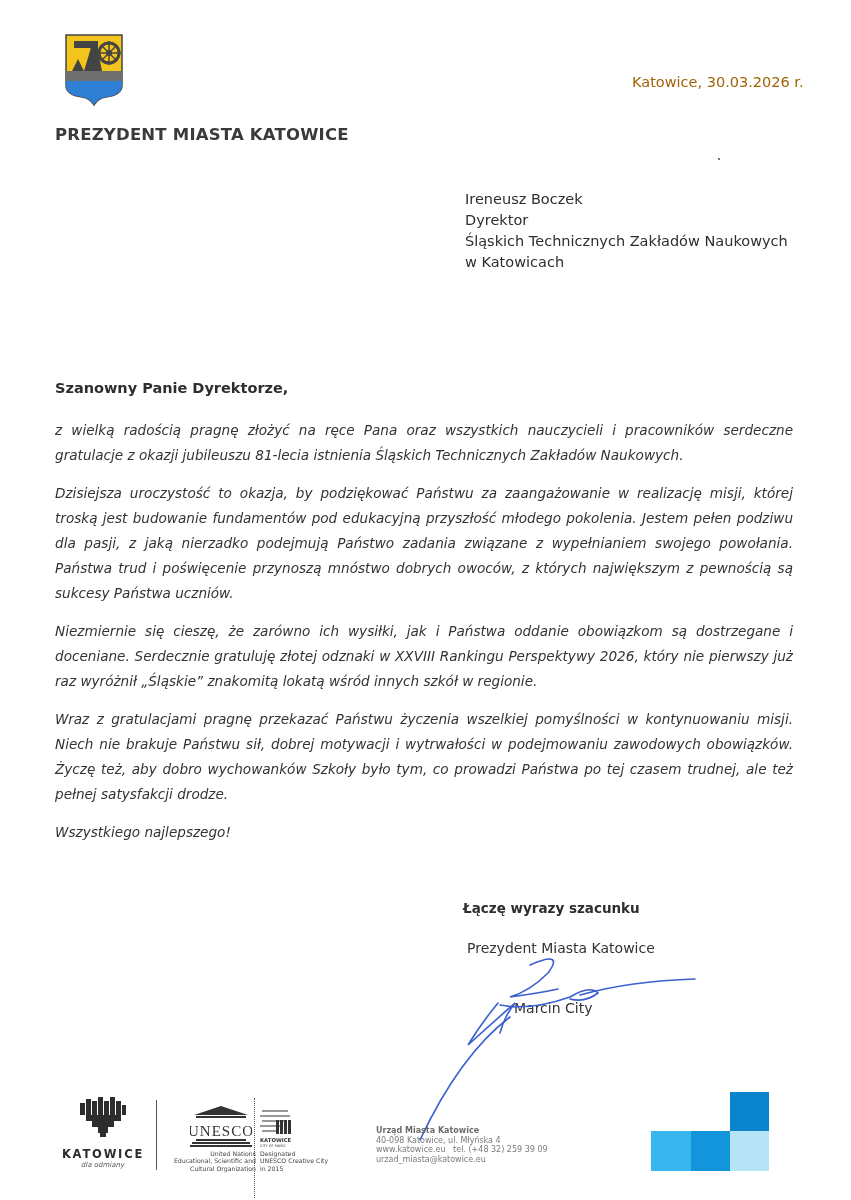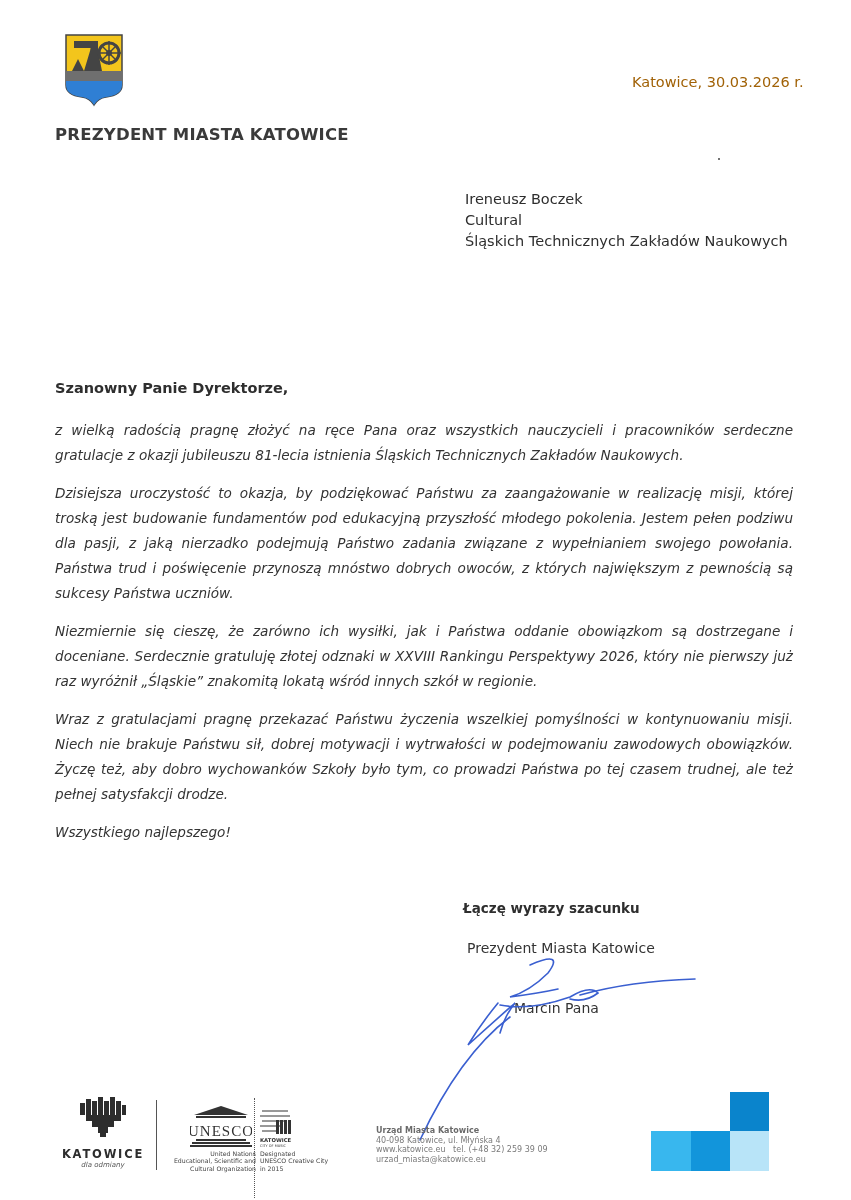--- a/index.html
+++ b/index.html
@@ -62,37 +62,38 @@
       <line x1="53" y1="12" x2="37" y2="28"></line>
     </g>
 </svg>
 
 <div class="abs office-title">PREZYDENT MIASTA KATOWICE</div>
 <div class="abs date">Katowice, 30.03.2026 r.</div>
 <div class="abs speck" style="left:718px; top:158px;"></div>
 
 <div class="abs addressee">
   <div class="bold">Ireneusz Boczek</div>
-  <div>Cultural</div>
+  <div>Dyrektor</div>
   <div>Śląskich Technicznych Zakładów Naukowych</div>
+  <div>w Katowicach</div>
 </div>
 
 <div class="abs salutation">Szanowny Panie Dyrektorze,</div>
 
 <div class="abs body-text">
   <p>z wielką radością pragnę złożyć na ręce Pana oraz wszystkich nauczycieli i pracowników serdeczne gratulacje z okazji jubileuszu 81-lecia istnienia Śląskich Technicznych Zakładów Naukowych.</p>
   <p>Dzisiejsza uroczystość to okazja, by podziękować Państwu za zaangażowanie w realizację misji, której troską jest budowanie fundamentów pod edukacyjną przyszłość młodego pokolenia. Jestem pełen podziwu dla pasji, z jaką nierzadko podejmują Państwo zadania związane z wypełnianiem swojego powołania. Państwa trud i poświęcenie przynoszą mnóstwo dobrych owoców, z których największym z pewnością są sukcesy Państwa uczniów.</p>
   <p>Niezmiernie się cieszę, że zarówno ich wysiłki, jak i Państwa oddanie obowiązkom są dostrzegane i doceniane. Serdecznie gratuluję złotej odznaki w XXVIII Rankingu Perspektywy 2026, który nie pierwszy już raz wyróżnił „Śląskie” znakomitą lokatą wśród innych szkół w regionie.</p>
   <p>Wraz z gratulacjami pragnę przekazać Państwu życzenia wszelkiej pomyślności w kontynuowaniu misji. Niech nie brakuje Państwu sił, dobrej motywacji i wytrwałości w podejmowaniu zawodowych obowiązków. Życzę też, aby dobro wychowanków Szkoły było tym, co prowadzi Państwa po tej czasem trudnej, ale też pełnej satysfakcji drodze.</p>
   <p>Wszystkiego najlepszego!</p>
 </div>
 
 <div class="abs closing">Łączę wyrazy szacunku</div>
 <div class="abs sign-title">Prezydent Miasta Katowice</div>
-<div class="abs sign-name">Marcin Pana</div>
+<div class="abs sign-name">Marcin City</div>
 
 <svg class="abs signature" viewBox="0 0 320 200">
   <g fill="none" stroke="#3a5fd0" stroke-width="1.6" stroke-linecap="round">
     <path d="M118 58 Q100 80 88 100 Q110 80 135 58 Q124 72 120 88"></path>
     <path d="M150 20 Q185 5 168 28 Q150 46 130 52 Q160 48 178 44"></path>
     <path d="M120 60 Q150 66 190 52 Q210 40 218 48 Q205 58 190 54"></path>
     <path d="M200 50 Q250 36 315 34"></path>
     <path d="M130 72 Q80 110 40 195"></path>
   </g>
 </svg>

